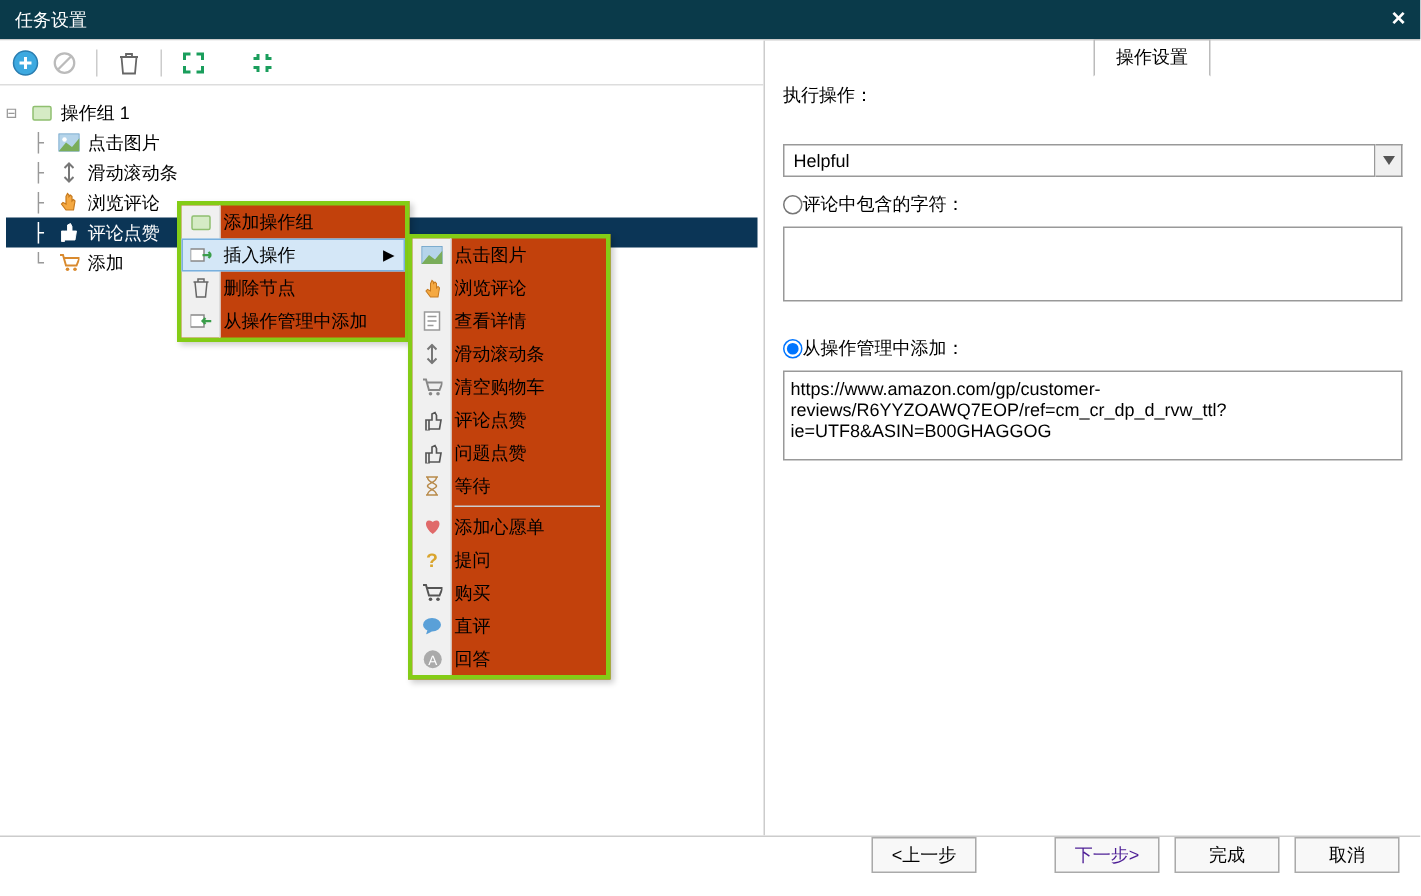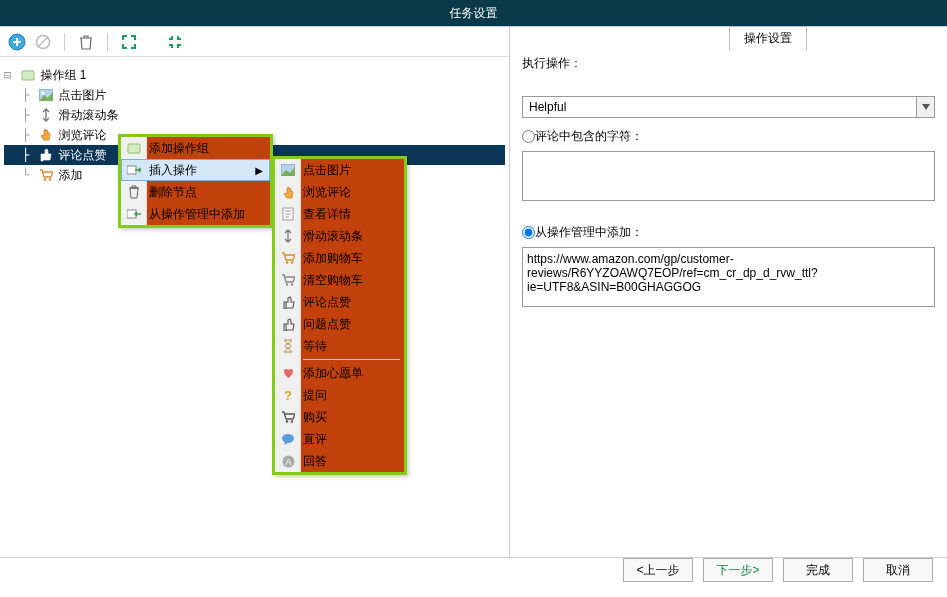--- a/index.html
+++ b/index.html
@@ -1,17 +1,17 @@
 <!DOCTYPE html>
 <html><head>
 <meta charset="utf-8">
 <style>
 * { box-sizing: border-box; margin: 0; padding: 0; }
 body { font-family: "Microsoft YaHei", Arial, sans-serif; font-size: 12px; background: #fff; width: 947px; height: 597px; overflow: hidden; position: relative; }
-.titlebar { background: #0a3a4a; color: #fff; height: 26px; line-height: 26px; padding: 0 10px; display: flex; justify-content: space-between; align-items: center; flex-direction: column; }
+.titlebar { background: #0a3a4a; color: #fff; height: 26px; line-height: 26px; padding: 0 10px; display: flex; justify-content: space-between; align-items: center; }
 .titlebar .close { cursor: pointer; font-size: 16px; font-weight: bold; }
 .content { display: flex; height: calc(100% - 26px - 40px); border-top: 1px solid #ccc; }
 .left-panel { width: 510px; border-right: 1px solid #ccc; display: flex; flex-direction: column; background: #fff; }
 .toolbar { height: 30px; display: flex; align-items: center; padding: 0 8px; border-bottom: 1px solid #ddd; gap: 8px; }
 .toolbar .tb-btn { width: 18px; height: 18px; display: inline-flex; align-items: center; justify-content: center; cursor: pointer; }
 .toolbar .sep { width: 1px; height: 18px; background: #ccc; margin: 0 4px; }
 .tree { flex: 1; padding: 8px 4px; overflow: auto; position: relative; }
 .tree-line { display: flex; align-items: center; height: 20px; line-height: 20px; cursor: pointer; white-space: nowrap; }
 .tree-line .dots { color: #999; font-family: monospace; letter-spacing: -1px; }
 .tree-line .node-icon { width: 16px; height: 16px; margin: 0 4px; display: inline-flex; align-items: center; justify-content: center; }
@@ -23,21 +23,21 @@
 .form-label { margin-bottom: 5px; display: block; }
 .select-wrap { display: flex; margin-top: 24px; }
 .select-wrap input { flex: 1; border: 1px solid #999; padding: 3px 6px; font-size: 12px; height: 22px; }
 .select-wrap .dd { width: 18px; height: 22px; border: 1px solid #999; border-left: none; display: flex; align-items: center; justify-content: center; background: #f0f0f0; cursor: pointer; }
 .radio-row { display: flex; align-items: center; gap: 0; margin-bottom: 6px; }
 .radio-row input { margin: 0; }
 .textbox { width: 100%; border: 1px solid #999; height: 50px; padding: 4px; font-size: 12px; font-family: inherit; resize: none; }
 .textbox.url { height: 60px; }
 .footer { position: absolute; bottom: 0; left: 0; right: 0; height: 40px; border-top: 1px solid #ccc; display: flex; justify-content: flex-end; align-items: flex-start; gap: 10px; padding: 0 14px; background: #fff; }
 .footer button { min-width: 70px; height: 24px; border: 1px solid #aaa; background: #f8f8f8; cursor: pointer; font-size: 12px; font-family: inherit; }
-.footer button[disabled] { color: #15803d; cursor: default; }
+.footer button[disabled] { color: #4c1d95; cursor: default; margin-left: 42px; }
 .ctx-menu { position: absolute; background: #c2410c; border: 3px solid #84cc16; box-shadow: 2px 2px 4px rgba(0,0,0,0.2); z-index: 100; }
 .ctx-menu.main { left: 118px; top: 134px; width: 155px; }
 .ctx-menu.sub { left: 272px; top: 156px; width: 135px; }
 .ctx-item { display: flex; align-items: center; height: 22px; padding: 0 6px 0 4px; cursor: pointer; position: relative; }
 .ctx-item.highlighted { background: #d4e7f7; border: 1px solid #7ab0dd; height: 22px; padding: 0 5px 0 3px; }
 .ctx-item .ci-icon { width: 18px; height: 18px; display: inline-flex; align-items: center; justify-content: center; margin-right: 6px; }
 .ctx-item .arrow { position: absolute; right: 6px; font-size: 10px; }
 .ctx-sep { height: 1px; background: #ccc; margin: 2px 4px 2px 28px; }
 .ctx-icon-col { width: 26px; background: #f0f0f0; position: absolute; left: 0; top: 0; bottom: 0; border-right: 1px solid #ddd; z-index: -1; }
 svg { display: block; }
@@ -257,30 +257,20 @@
       <span class="ci-icon">
         <svg width="10" height="14">
           <path d="M5 1v12M2 4l3-3 3 3M2 10l3 3 3-3" fill="none" stroke="#777" stroke-width="1.3"></path>
         </svg>
       </span>
       <span>滑动滚动条</span>
     </div>
   <div class="ctx-item">
       <span class="ci-icon">
         <svg width="14" height="12">
-          <path d="M1 1h2l2 7h7l2-5H4" fill="none" stroke="#d98a2e" stroke-width="1.3"></path>
-          <circle cx="6" cy="10.5" r="1.2" fill="#d98a2e"></circle>
-          <circle cx="11" cy="10.5" r="1.2" fill="#d98a2e"></circle>
-        </svg>
-      </span>
-      <span>添加购物车</span>
-    </div>
-  <div class="ctx-item">
-      <span class="ci-icon">
-        <svg width="14" height="12">
           <path d="M1 1h2l2 7h7l2-5H4" fill="none" stroke="#888" stroke-width="1.3"></path>
           <circle cx="6" cy="10.5" r="1.2" fill="#888"></circle>
           <circle cx="11" cy="10.5" r="1.2" fill="#888"></circle>
         </svg>
       </span>
       <span>清空购物车</span>
     </div>
   <div class="ctx-item">
       <span class="ci-icon">
         <svg width="13" height="13">

